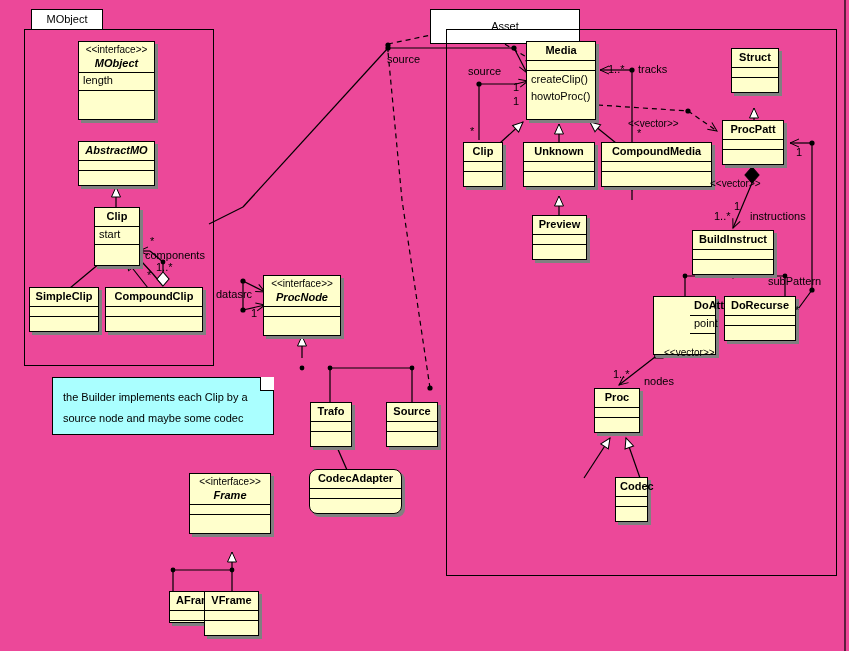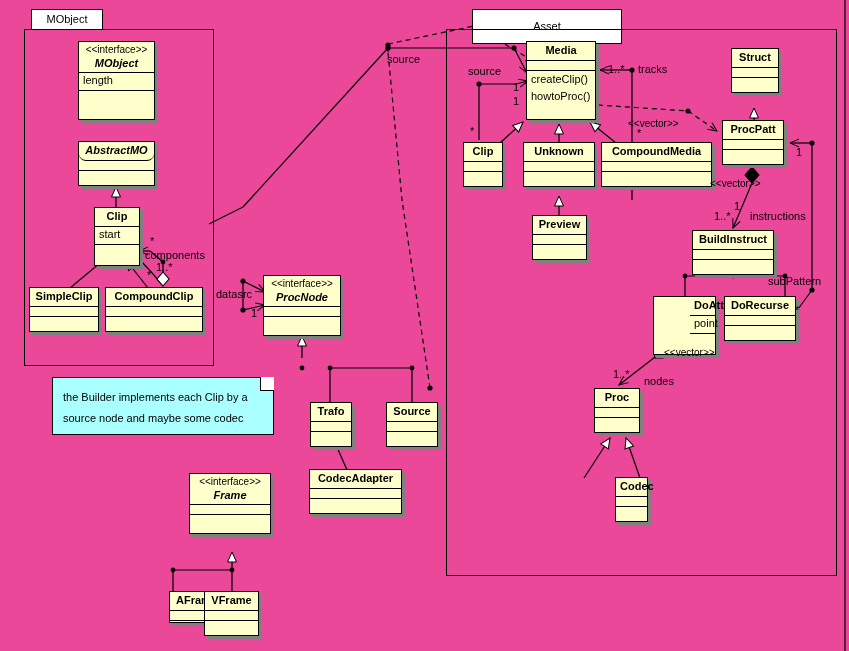--- a/index.html
+++ b/index.html
@@ -73,21 +73,20 @@
   }
   .cls .stereo {
     display: block;
     font-size: 10px;
     font-weight: normal;
     font-style: normal;
     line-height: 1.35;
   }
   .cls.abstract .name {
     font-style: italic;
-    border-radius: 7px;
   }
   .cls .attrs {
     box-sizing: border-box;
     border-bottom: 1px solid #000000;
     font-size: 11px;
     color: #000000;
     padding: 1px 4px 2px 4px;
     min-height: 13px;
     line-height: 1.25;
     white-space: nowrap;
@@ -268,21 +267,21 @@
       <path d="M845,0 L845,651" stroke-width="1.2"></path>
       <path d="M0,0 L849,0" stroke-width="0"></path>
     </g>
   </svg>
 
   <div class="package-tab" style="left:31px; top:9px; width:72px; height:21px;">
     <span>MObject</span>
   </div>
   <div class="package" style="left:24px; top:29px; width:190px; height:337px;"></div>
 
-  <div class="package-tab" style="left:472px; top:9px; width:150px; height:35px;">
+  <div class="package-tab" style="left:430px; top:9px; width:150px; height:35px;">
     <span>Asset</span>
   </div>
   <div class="package" style="left:446px; top:29px; width:391px; height:547px;"></div>
 
   <div class="cls iface" style="left:78px; top:41px; width:77px; height:79px;">
     <div class="name">
       <span class="stereo">&lt;&lt;interface&gt;&gt;</span>
       <span>MObject</span>
     </div>
     <div class="attrs">
@@ -343,21 +342,21 @@
   </div>
 
   <div class="cls" style="left:386px; top:402px; width:52px; height:45px;">
     <div class="name">
       <span>Source</span>
     </div>
     <div class="attrs empty"></div>
     <div class="ops empty"></div>
   </div>
 
-  <div class="cls" style="left:309px; top:469px; width:93px; height:45px;">
+  <div class="cls" style="left:309px; top:469px; width:93px; height:45px;border-radius:8px;">
     <div class="name">
       <span>CodecAdapter</span>
     </div>
     <div class="attrs empty"></div>
     <div class="ops empty"></div>
   </div>
 
   <div class="cls iface" style="left:189px; top:473px; width:82px; height:61px;">
     <div class="name">
       <span class="stereo">&lt;&lt;interface&gt;&gt;</span>

